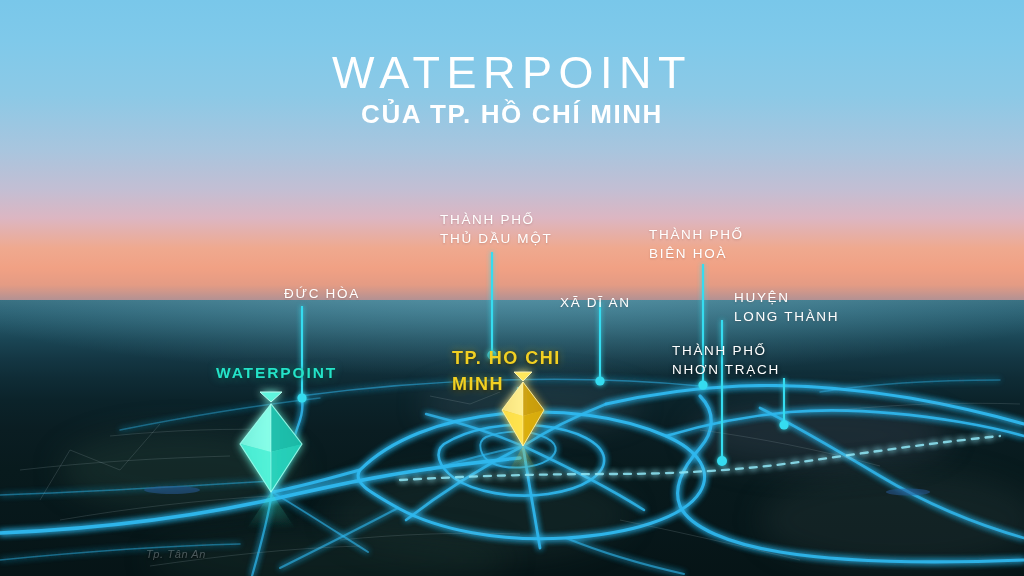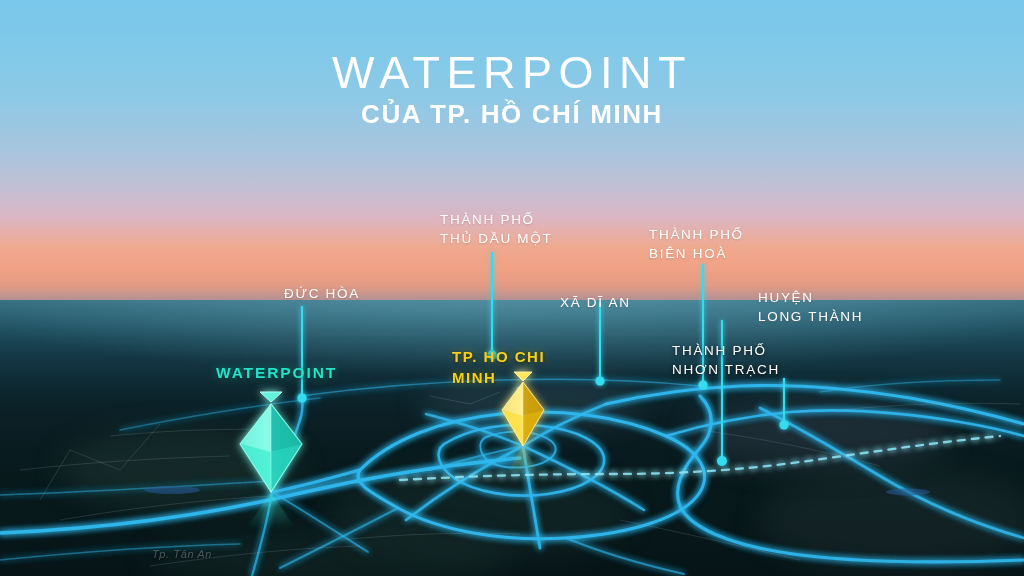--- a/index.html
+++ b/index.html
@@ -70,21 +70,21 @@
     letter-spacing:1.7px; line-height:1.42; text-align:left;
     white-space:pre-line; text-shadow:0 1px 3px rgba(0,0,0,.28);
   }
   .plabel.sunset{ text-shadow:0 1px 2px rgba(120,70,60,.25); }
   .plabel.dark  { text-shadow:0 1px 4px rgba(0,0,0,.75); }
   .plabel.wp{
     color:#24e3c8; font-weight:700; font-size:15.5px; letter-spacing:1.9px;
     text-shadow:0 0 9px rgba(36,227,200,.55), 0 1px 4px rgba(0,0,0,.7);
   }
   .plabel.hcm{
-    color:#f2d022; font-weight:700; font-size:15px; letter-spacing:1.5px;
+    color:#f2d022; font-weight:700; font-size:18px; letter-spacing:1.5px;
     text-shadow:0 0 9px rgba(242,208,34,.45), 0 1px 4px rgba(0,0,0,.8);
   }
 
   
   .maptext{
     position:absolute; color:rgba(200,215,220,.34); font-style:italic;
     font-size:11px; letter-spacing:.6px; pointer-events:none;
     text-shadow:0 1px 2px rgba(0,0,0,.6);
   }
 </style>
@@ -270,33 +270,33 @@
       <path d="M523,382 L502,410 L523,416 Z" fill="#fff09a" opacity=".8"></path>
       <path d="M523,382 L544,410 L523,416 Z" fill="#c79a08" opacity=".85"></path>
       <path d="M502,410 L523,446 L523,416 Z" fill="#ffe24e" opacity=".9"></path>
       <path d="M544,410 L523,446 L523,416 Z" fill="#d8ab0d" opacity=".92"></path>
       <path d="M523,382 L502,410 L523,446 L544,410 Z" fill="none" stroke="#fff3a8" stroke-width="1" opacity=".85"></path>
       <line x1="523" y1="382" x2="523" y2="446" stroke="#fffbd0" stroke-width=".8" opacity=".5"></line>
       <path d="M514,372 L532,372 L523,381 Z" fill="#ffe85c" stroke="#fff6bd" stroke-width=".9"></path>
     </g>
   </svg>
 
-  <div class="maptext" style="left:152px; top:548px;">Tp. Tân An</div>
+  <div class="maptext" style="left:146px; top:548px;">Tp. Tân An</div>
 
   <div class="titleblock">
     <div class="t-main">WATERPOINT</div>
     <div class="t-sub" style="margin-top:2px;">CỦA TP. HỒ CHÍ MINH</div>
   </div>
 
   <div class="plabel sunset" style="left:284px; top:284px; width:90px;">ĐỨC HÒA</div>
   <div class="plabel sunset" style="left:440px; top:210px; width:120px;">THÀNH PHỐ
 THỦ DẦU MỘT</div>
   <div class="plabel sunset" style="left:560px; top:293px; width:84px;">XÃ DĨ AN</div>
   <div class="plabel sunset" style="left:649px; top:225px; width:112px;">THÀNH PHỐ
 BIÊN HOÀ</div>
-  <div class="plabel sunset" style="left:734px; top:288px; width:106px;margin-left:24px;">HUYỆN
+  <div class="plabel sunset" style="left:734px; top:288px; width:106px;">HUYỆN
 LONG THÀNH</div>
   <div class="plabel dark" style="left:672px; top:341px; width:116px;">THÀNH PHỐ
 NHƠN TRẠCH</div>
   <div class="plabel wp" style="left:216px; top:362px; width:120px;">WATERPOINT</div>
   <div class="plabel hcm" style="left:452px; top:346px; width:140px;">TP. HO CHI MINH</div>
 
 </div>
 
 </body></html>

